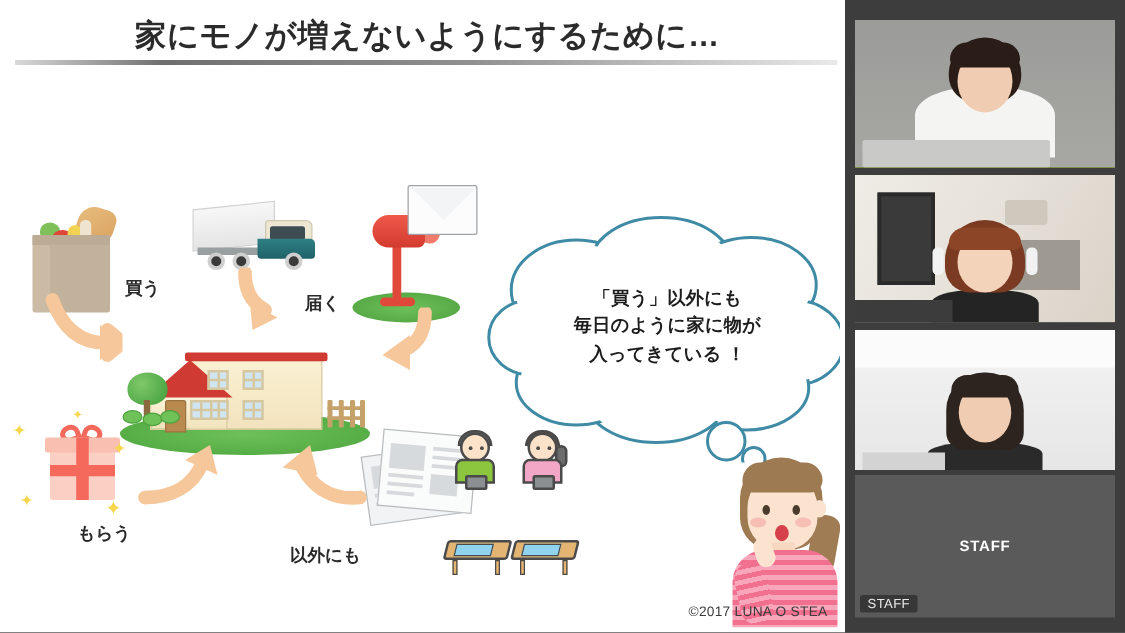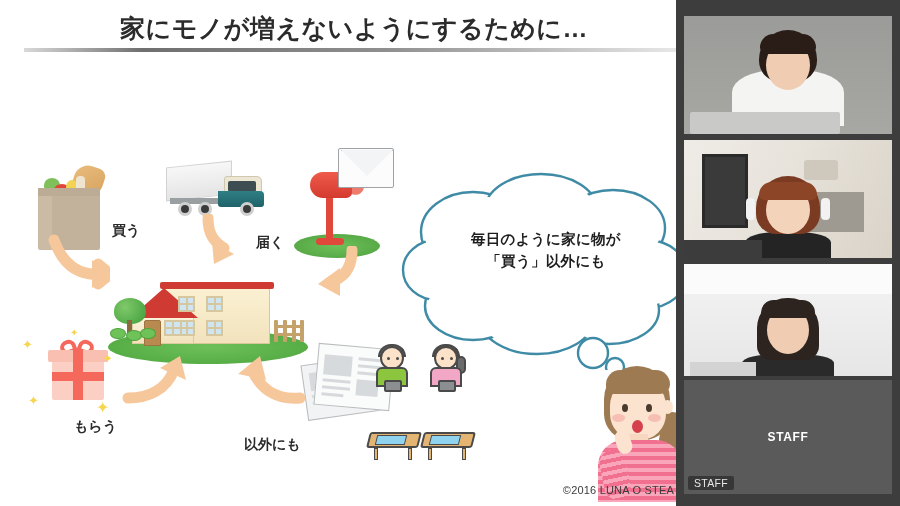--- a/index.html
+++ b/index.html
@@ -11,21 +11,21 @@
     font-family: "Liberation Sans", "DejaVu Sans", sans-serif;
   }
   #app { position: relative; width: 900px; height: 506px; background: #3a3a3a; }
 
   
   .slide-area {
     position: absolute; left: 0; top: 0; width: 676px; height: 506px;
     background: #ffffff;
   }
   .slide-inner {
-    position: absolute; left: 16px; top: 4px; width: 668px; height: 498px;
+    position: absolute; left: 4px; top: 4px; width: 668px; height: 498px;
     background: #ffffff; overflow: hidden;
   }
   .slide-title {
     position: absolute; left: 14px; top: 4px; width: 648px; height: 40px;
     display: flex; align-items: center; justify-content: center;
     font-size: 25px; font-weight: 700; color: #2b2b2b;
     letter-spacing: .5px; white-space: nowrap;
   }
   .title-rule {
     position: absolute; left: 8px; top: 44px; width: 658px; height: 4px;
@@ -476,22 +476,23 @@
               <ellipse cx="72" cy="136" rx="45" ry="31"></ellipse>
               <ellipse cx="36" cy="100" rx="31" ry="27"></ellipse>
               <ellipse cx="146" cy="96" rx="92" ry="56"></ellipse>
             </g>
             <g fill="#ffffff" stroke="#3f8ba6" stroke-width="2.4">
               <circle cx="192" cy="183" r="15"></circle>
               <circle cx="214" cy="197" r="9"></circle>
             </g>
           </svg>
           <div class="bubble-text">
+            <div>「買う」以外にも</div>
             <div>毎日のように家に物が</div>
-            <div>「買う」以外にも</div>
+            <div>入ってきている ！</div>
           </div>
         </div>
 
         <div class="woman">
           <div class="hair-back"></div>
           <div class="pony"></div>
           <div class="face"></div>
           <div class="ear"></div>
           <div class="fringe"></div>
           <div class="eye2" style="left:34px;"></div>
@@ -500,21 +501,21 @@
           <div class="blush" style="left:60px;"></div>
           <div class="mouth"></div>
           <div class="neck"></div>
           <div class="shirt"></div>
           <div class="arm"></div>
           <div class="hand"></div>
         </div>
 
       </div>
 
-      <div class="copyright">©2016 LUNA O STEA</div>
+      <div class="copyright">©2017 LUNA O STEA</div>
     </div>
   </div>
 
   <div class="sidebar">
 
     <div class="tile tile-1 active">
       <div class="cam t1">
         <div class="bg"></div>
         <div class="torso"></div>
         <div class="hairA"></div>

